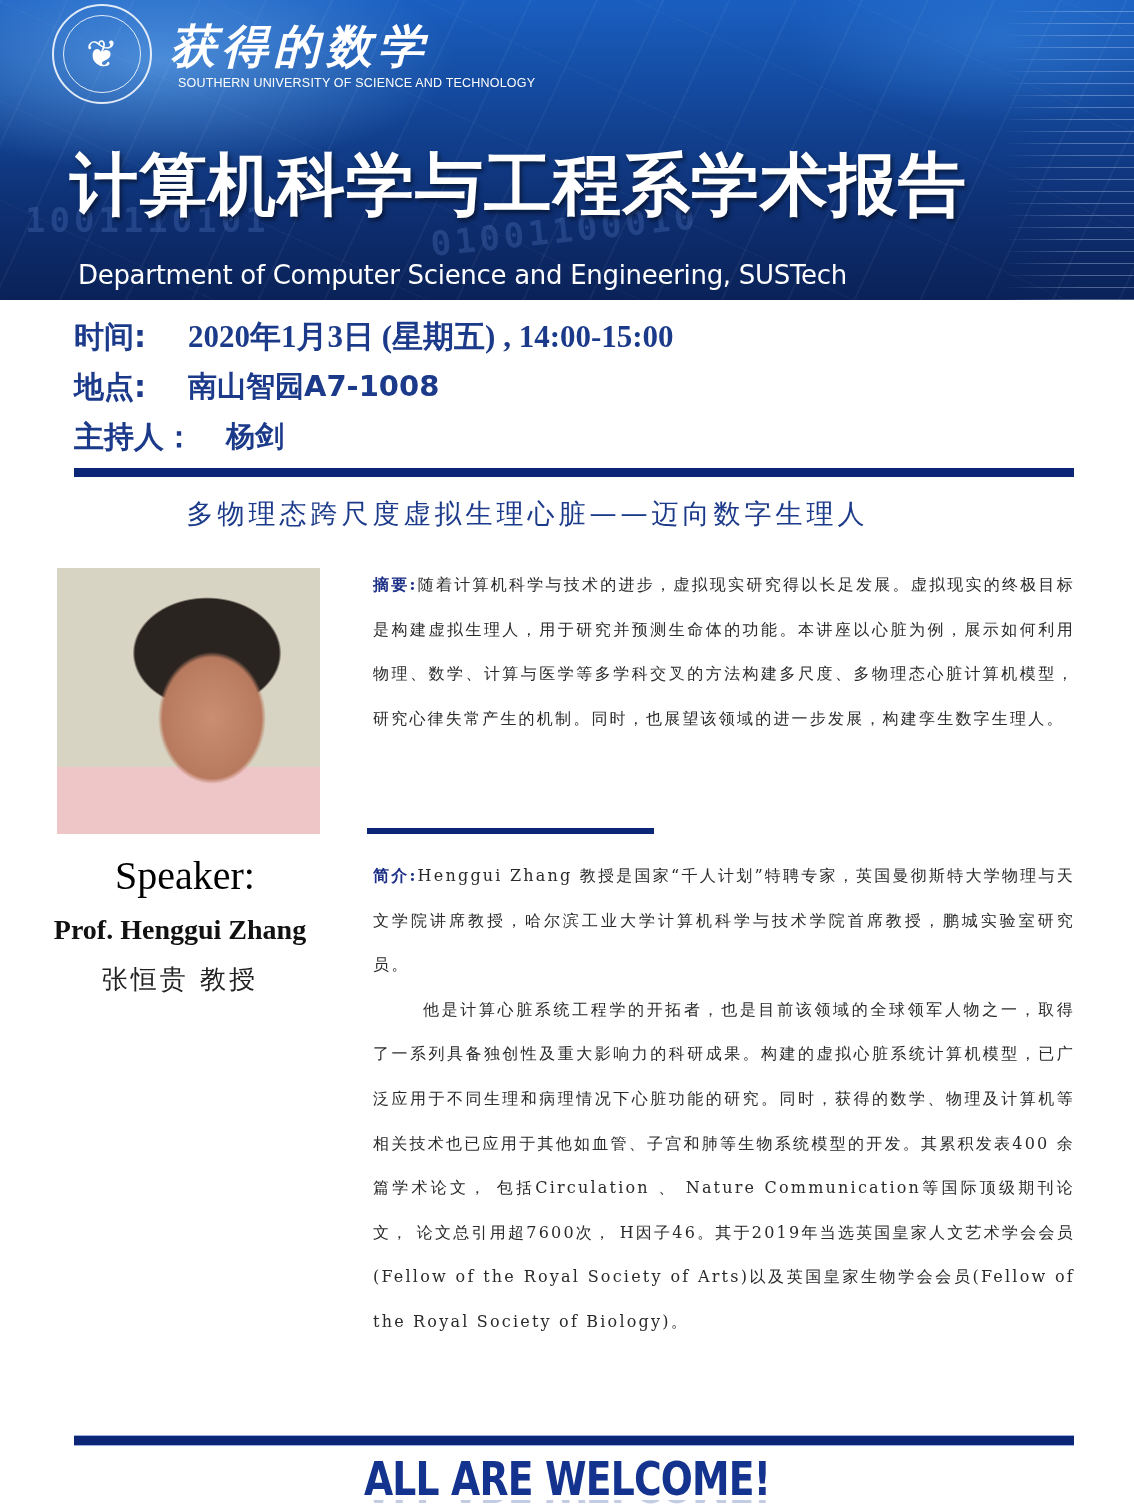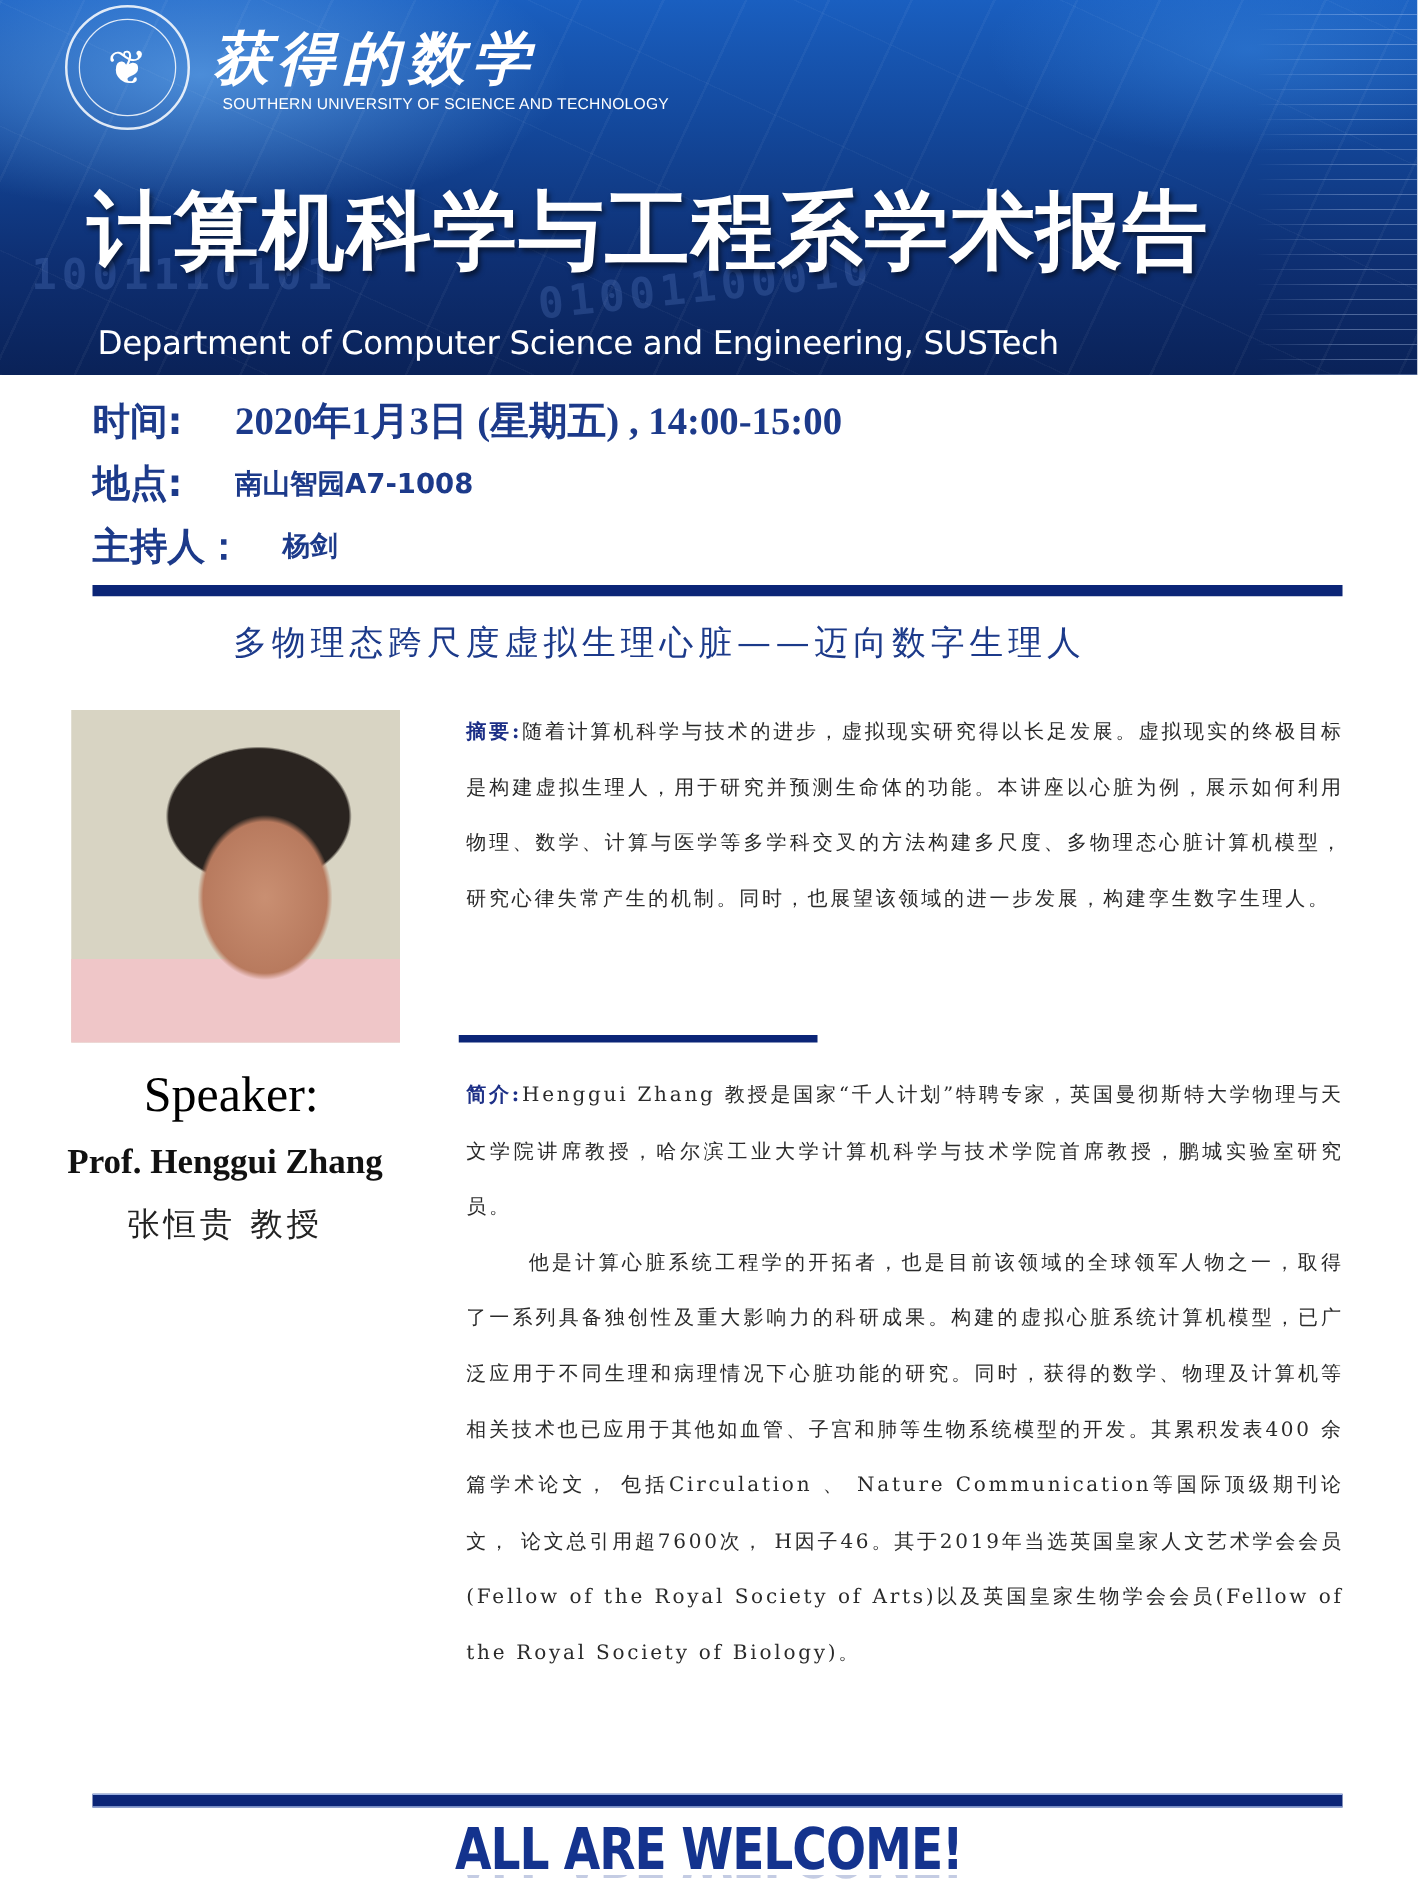--- a/index.html
+++ b/index.html
@@ -56,21 +56,21 @@
     .banner-subtitle {
       position: absolute; left: 78px; top: 248px; color: #ffffff; font-size: 26px;
       font-family: "DejaVu Sans", sans-serif; letter-spacing: -0.3px; margin-top: 12px;
     }
 
     
     .info { position: absolute; left: 74px; top: 312px; color: #1c3a8a; font-weight: bold; }
     .info .row { height: 50px; display: flex; align-items: center; font-size: 30px; gap: 32px; }
     .info .label { font-family: "DejaVu Sans", sans-serif; }
     .info .value { font-family: "Liberation Serif", serif; font-size: 31px; }
-    .info .value-cn { font-family: "DejaVu Sans", sans-serif; font-size: 22px; }
+    .info .value-cn { font-family: "DejaVu Sans", sans-serif; font-size: 29px; }
 
     .rule-main { position: absolute; left: 74px; width: 1000px; height: 9px; background: #0b2577; }
     .rule-top { top: 468px; }
     .rule-bottom { top: 1435px; border-top: 1px solid #9bb0e0; border-bottom: 1px solid #9bb0e0; height: 11px; }
 
     .talk-title {
       position: absolute; left: 0; width: 1055px; top: 496px; text-align: center;
       color: #1c3a8a; font-size: 27px; letter-spacing: 4px; font-family: "DejaVu Serif", serif;
     }
 

